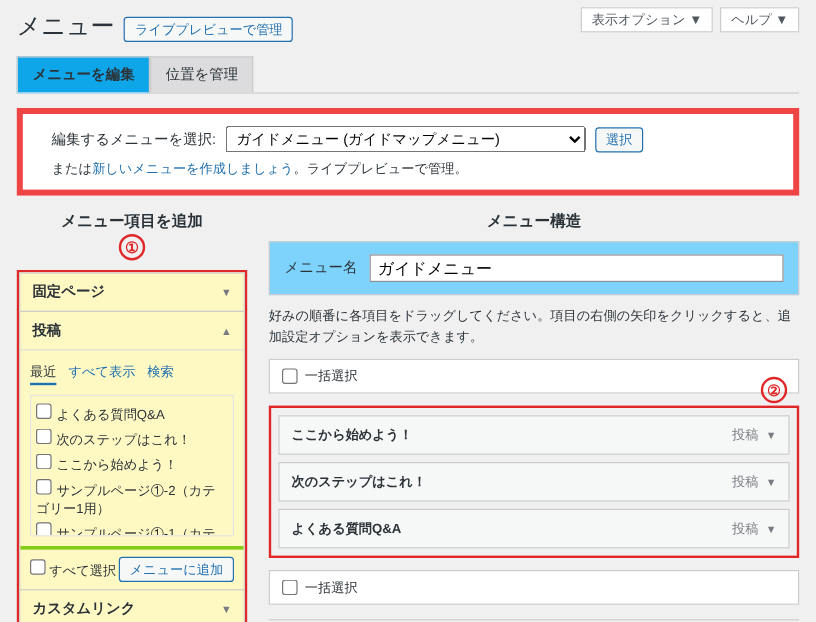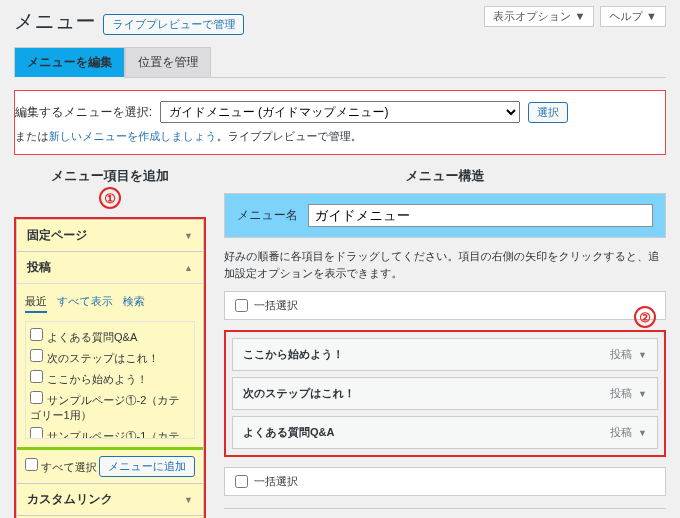--- a/index.html
+++ b/index.html
@@ -5,22 +5,22 @@
   * { box-sizing: border-box; margin: 0; padding: 0; }
   body { font-family: -apple-system, "Hiragino Sans", Meiryo, sans-serif; font-size: 12px; background: #f0f0f1; color: #2c3338; width: 680px; }
   .top { display: flex; align-items: flex-end; padding: 8px 14px 4px; }
   h1 { font-size: 20px; font-weight: 400; margin-right: 8px; }
   .btn-outline { border: 1px solid #2271b1; color: #2271b1; background: #f6f7f7; padding: 2px 8px; border-radius: 3px; font-size: 11px; cursor: pointer; }
   .top-right { display: flex; gap: 6px; position: absolute; right: 14px; top: 6px; }
   .top-right button { border: 1px solid #ccc; background: #fff; padding: 2px 8px; font-size: 11px; color: #50575e; cursor: pointer; }
   .tabs { display: flex; margin: 8px 14px 0; border-bottom: 1px solid #ccc; }
   .tab { padding: 6px 12px; border: 1px solid #ccc; border-bottom: none; background: #dcdcde; font-size: 12px; cursor: pointer; }
   .tab.active { background: #0ea5e9; border-bottom: 1px solid #f0f0f1; margin-bottom: -1px; font-weight: bold; }
-  .panel { margin: 12px 14px; border: 1px solid #ef4444; background: #fff; padding: 10px 0; }
-  .panel select { width: 360px; padding: 2px 4px; font-size: 12px; }
+  .panel { margin: 12px 14px; border: 5px solid #ef4444; background: #fff; padding: 10px 24px; }
+  .panel select { width: 300px; padding: 2px 4px; font-size: 12px; }
   .panel .row1 { display: flex; align-items: center; gap: 8px; }
   .panel .row1 label { font-size: 12px; }
   .panel .row2 { margin-top: 6px; font-size: 11px; }
   .panel .row2 a { color: #2271b1; text-decoration: none; }
   .columns { display: flex; gap: 18px; padding: 0 14px 14px; }
   .col-l { width: 192px; }
   .col-r { flex: 1; }
   .col-head { display: flex; align-items: center; gap: 2px; margin-bottom: 8px; flex-direction: column; }
   .col-head h2 { font-size: 13px; font-weight: bold; }
   .circ { width: 22px; height: 22px; border: 2px solid #e02828; border-radius: 50%; color: #e02828; font-weight: bold; display: inline-flex; align-items: center; justify-content: center; font-size: 13px; }

